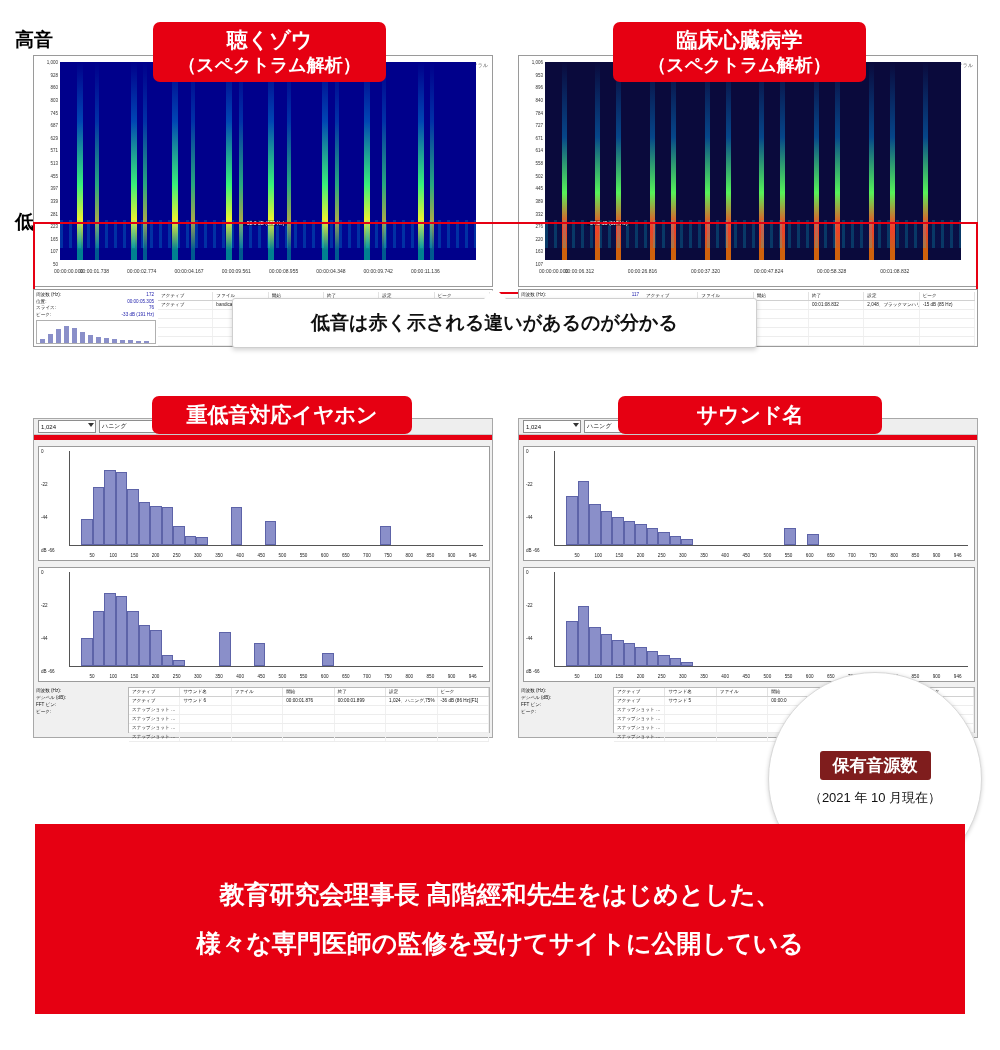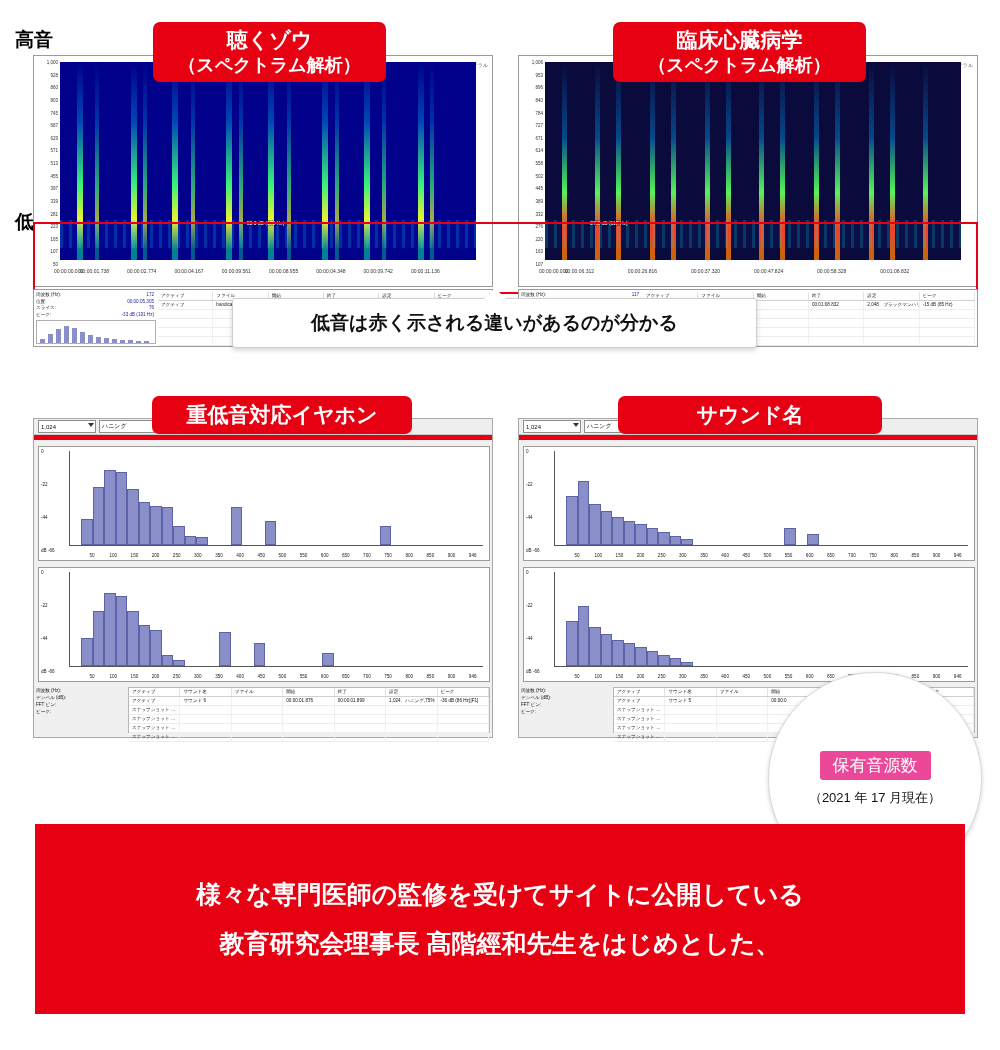--- a/index.html
+++ b/index.html
@@ -80,21 +80,21 @@
   .fft-foot{position:absolute;left:2px;right:2px;bottom:2px;top:auto;height:46px;font-size:4.6px;}
   .ff-left{position:absolute;left:0;top:0;width:88px;}
   .ff-left div{line-height:7px;white-space:nowrap;}
   .ff-table{position:absolute;left:92px;right:0;top:0;bottom:0;border:1px solid #b7b7b7;background:#fff;}
   
   .circle{
     position:absolute;border-radius:50%;background:#fff;border:1px solid #d9d9d9;
     box-shadow:0 1px 4px rgba(0,0,0,.18);
     display:flex;flex-direction:column;align-items:center;justify-content:center;
   }
-  .circle .cap{background:#ec4899;color:#fff;font-weight:normal;font-size:17px;padding:3px 13px;border-radius:3px;margin-bottom:4px;}
+  .circle .cap{background:#7f1d1d;color:#fff;font-weight:bold;font-size:17px;padding:3px 13px;border-radius:3px;margin-bottom:4px;}
   .circle .big{font-weight:bold;font-size:38px;line-height:1;letter-spacing:-1px;}
   .circle .big small{font-size:19px;}
   .circle .sub{font-size:13px;margin-top:5px;}
   
   .banner{
     position:absolute;background:#e60012;color:#fff;font-weight:bold;
     display:flex;flex-direction:column;align-items:center;justify-content:center;
     text-align:center;line-height:1.95;font-size:25px;box-sizing:border-box;
   }
 </style>
@@ -705,19 +705,19 @@
 
 <div class="title-badge" style="left:152px;top:396px;width:260px;height:38px;font-size:21px;">
   <span>重低音対応イヤホン</span>
 </div>
 <div class="title-badge" style="left:618px;top:396px;width:264px;height:38px;font-size:21px;">
   <span>サウンド名</span>
 </div>
 
 <div class="circle" style="left:768px;top:672px;width:212px;height:212px;">
   <div class="cap">保有音源数</div>
-  <div class="sub">（2021 年 17 月現在）</div>
+  <div class="sub">（2021 年 10 月現在）</div>
 </div>
 
 <div class="banner" style="left:35px;top:824px;width:930px;height:190px;">
+  <span>教育研究会理事長 髙階經和先生をはじめとした、</span>
   <span>様々な専門医師の監修を受けてサイトに公開している</span>
-  <span>教育研究会理事長 髙階經和先生をはじめとした、</span>
 </div>
 
 </body></html>

